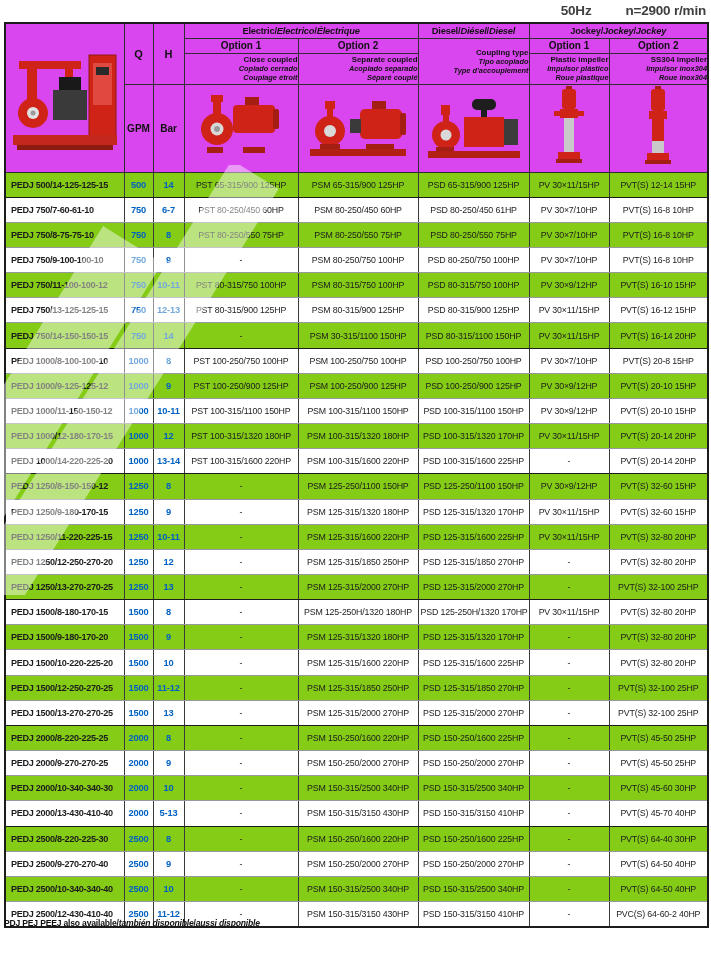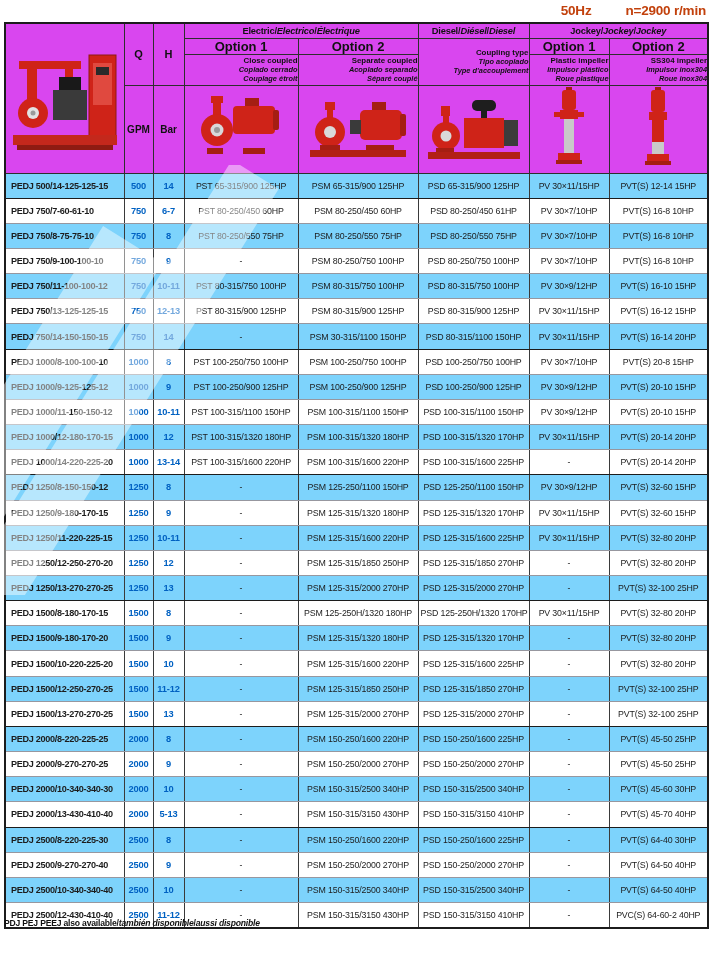--- a/index.html
+++ b/index.html
@@ -1,49 +1,49 @@
 <!DOCTYPE html>
 <html><head>
 <meta charset="utf-8">
 <style>
   * { margin:0; padding:0; box-sizing:border-box; }
   body { background:#fff; font-family:"Liberation Sans", sans-serif; }
   .sheet { position:relative; width:711px; height:964px; background:#fff; overflow:hidden; }
 
-  .topbar { position:absolute; top:3px; right:5px; color:#c2410c; font-weight:bold;
+  .topbar { position:absolute; top:3px; right:5px; color:#404040; font-weight:bold;
             font-size:13.5px; letter-spacing:-0.2px; }
   .topbar .freq { margin-right:34px; }
 
   table.spec { position:absolute; left:4px; top:22px; width:703px;
                border-collapse:collapse; table-layout:fixed;
                border:2px solid #1c1c1c; }
 
   
   thead th { border:1px solid #2e2e2e; font-weight:bold; color:#111;
              text-align:center; vertical-align:middle; padding:0; background:#d946ef; }
   tr.h-title  { height:15px; }
   tr.h-option { height:15px; }
   tr.h-desc   { height:31px; }
   tr.h-img    { height:88px; }
   .grp-title { font-size:9.3px; letter-spacing:-0.2px; }
   .grp-title i { font-style:italic; }
-  .opt-label { font-size:13px;margin-left:19px; }
+  .opt-label { font-size:10px;margin-left:19px; }
   .desc-cell { font-size:7.8px; line-height:9px;text-align:right; }
   .desc-cell .d1 { font-size:7.9px; }
   .desc-cell .d2 { font-style:italic; font-size:7.4px; }
   .qh-letter { font-size:11px; }
   .gpm-label { font-size:10px; }
   .img-cell  { vertical-align:middle; }
 
   
   tbody td { height:25.16px; border-left:1px solid #3a3a3a; border-right:1px solid #3a3a3a;
              border-top:1px solid #97979f; border-bottom:1px solid #97979f;
              font-size:8.8px; color:#1c1c1c; text-align:center; vertical-align:middle;
              padding:0 2px; white-space:nowrap; overflow:hidden; letter-spacing:-0.15px; }
-  tbody tr.shaded { background:#7dd3fc; }
+  tbody tr.shaded { background:#84cc16; }
   tbody tr:first-child td { border-top:1.8px solid #1c1c1c; }
   tbody tr.group-end td { border-bottom:1.8px solid #1c1c1c; }
   td.c-model { text-align:left; font-weight:bold; font-size:9.1px; padding-left:5px; letter-spacing:-0.3px; }
   td.c-q, td.c-h { color:#0061c2; font-weight:bold; font-size:9.3px; }
 
   
   .footnote { position:absolute; top:918px; left:4px; width:703px; display:flex;
               justify-content:space-between; font-size:8.6px; font-weight:bold;
               color:#111; letter-spacing:-0.2px;gap:8px; }
   .footnote i { font-style:italic; }

